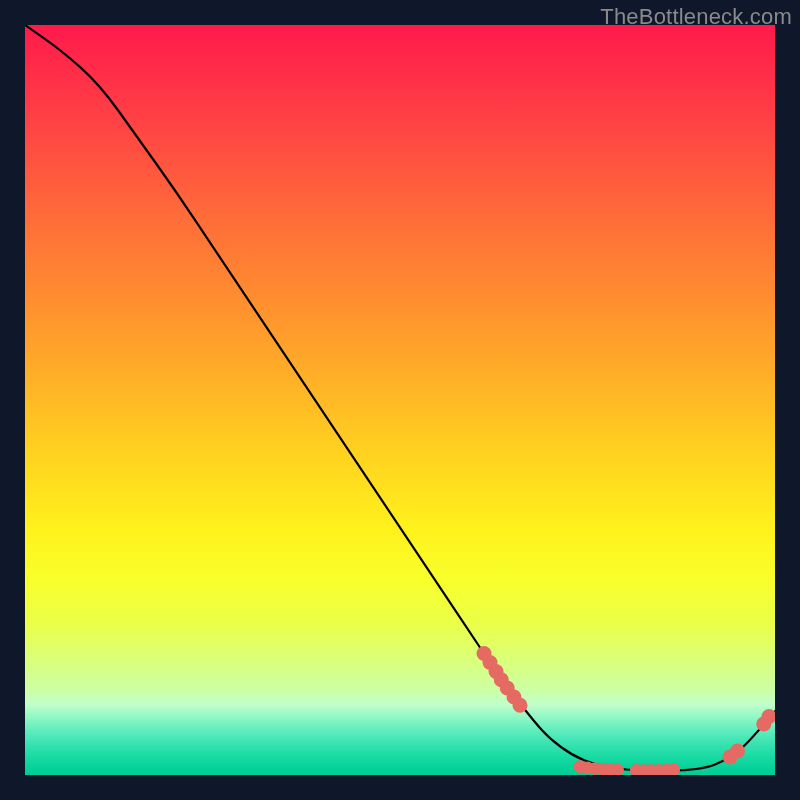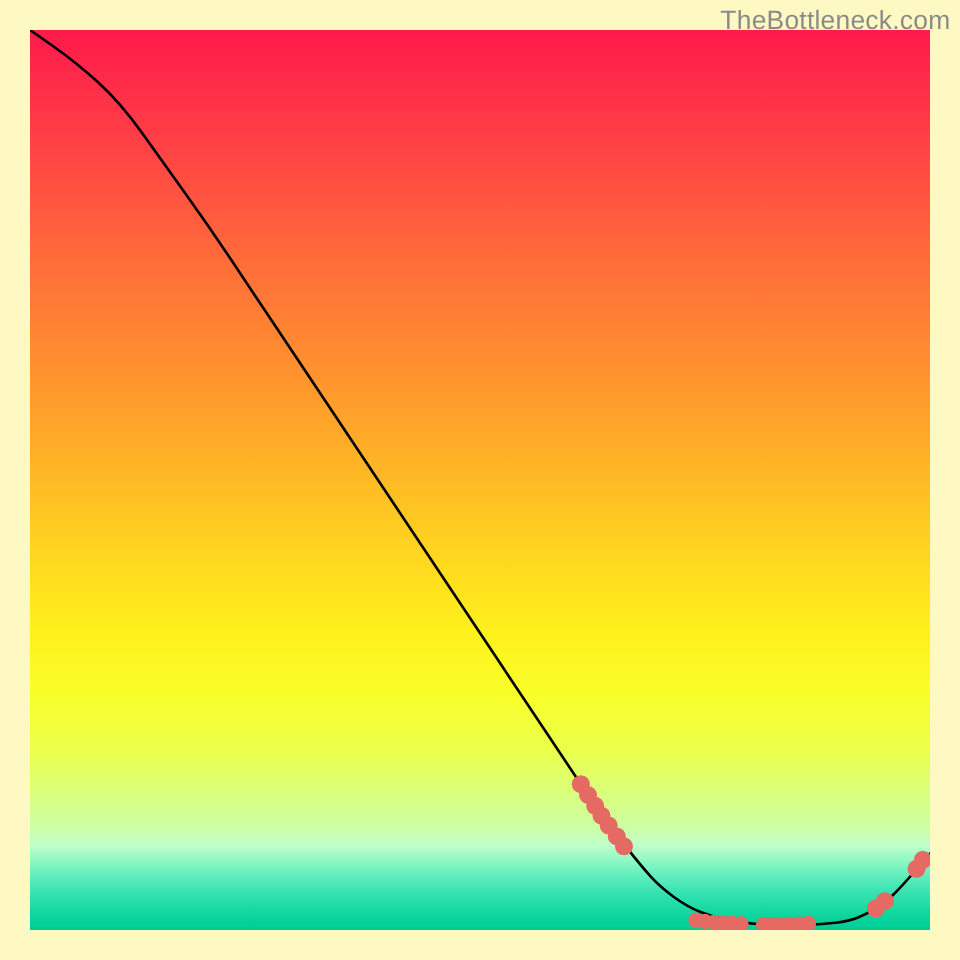--- a/index.html
+++ b/index.html
@@ -8,21 +8,21 @@
     width: 800px;
     height: 800px;
     background: #000;
     overflow: hidden;
     font-family: Arial, Helvetica, sans-serif;
   }
   .stage {
     position: relative;
     width: 800px;
     height: 800px;
-    background: #fef9c3;
+    background: #0f172a;
   }
   .plot-area {
     position: absolute;
     left: 25px;
     top: 25px;
     width: 750px;
     height: 750px;
     
     background: linear-gradient(
       to bottom,

